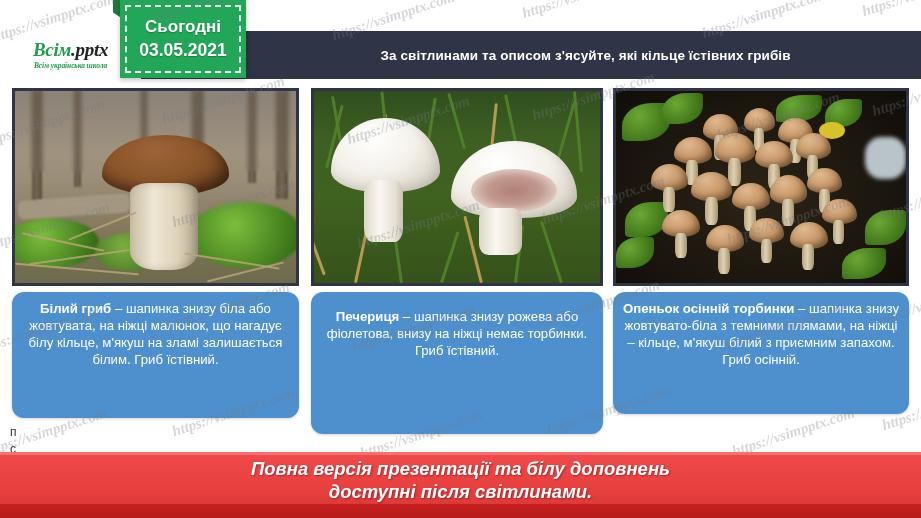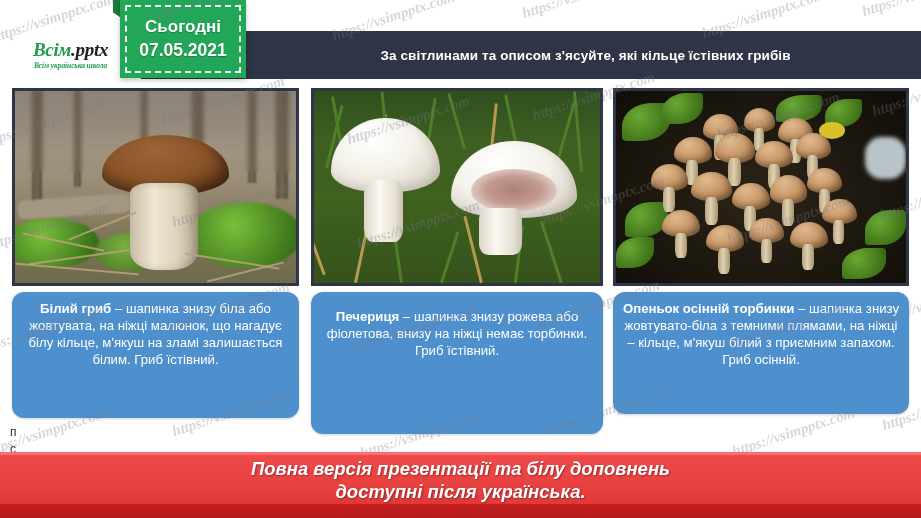--- a/index.html
+++ b/index.html
@@ -373,21 +373,21 @@
   <div class="header-title">За світлинами та описом з'ясуйте, які кільце їстівних грибів</div>
   <div class="ribbon-fold"></div>
   <div class="logo-panel">
     <div class="logo-main">
       <span class="green">Всім</span><span class="dot">.</span><span class="dot">pptx</span>
     </div>
     <div class="logo-sub">Всім українська школа</div>
   </div>
   <div class="date-badge">
     <div class="date-today">Сьогодні</div>
-    <div class="date-value">07.05.2021</div>
+    <div class="date-value">03.05.2021</div>
   </div>
 
   <div class="watermarks">
     <div class="wm" style="left:-10px;top:30px;font-size:15px;">https://vsimpptx.com</div>
     <div class="wm" style="left:150px;top:10px;font-size:15px;">https://vsimpptx.com</div>
     <div class="wm" style="left:330px;top:28px;font-size:15px;">https://vsimpptx.com</div>
     <div class="wm" style="left:520px;top:6px;font-size:15px;">https://vsimpptx.com</div>
     <div class="wm" style="left:700px;top:26px;font-size:15px;">https://vsimpptx.com</div>
     <div class="wm" style="left:860px;top:4px;font-size:15px;">https://vsimpptx.com</div>
 
@@ -416,17 +416,17 @@
     <div class="wm" style="left:170px;top:424px;font-size:15px;">https://vsimpptx.com</div>
     <div class="wm" style="left:358px;top:446px;font-size:15px;">https://vsimpptx.com</div>
     <div class="wm" style="left:545px;top:422px;font-size:15px;">https://vsimpptx.com</div>
     <div class="wm" style="left:730px;top:444px;font-size:15px;">https://vsimpptx.com</div>
     <div class="wm" style="left:880px;top:418px;font-size:15px;">https://vsimpptx.com</div>
   </div>
 
   <div class="red-banner">
     <div class="red-strip-top"></div>
     <div class="line">Повна версія презентації та білу доповнень</div>
-    <div class="line">доступні після українська.</div>
+    <div class="line">доступні після світлинами.</div>
   </div>
 
 
 </div>
 
 </body></html>

